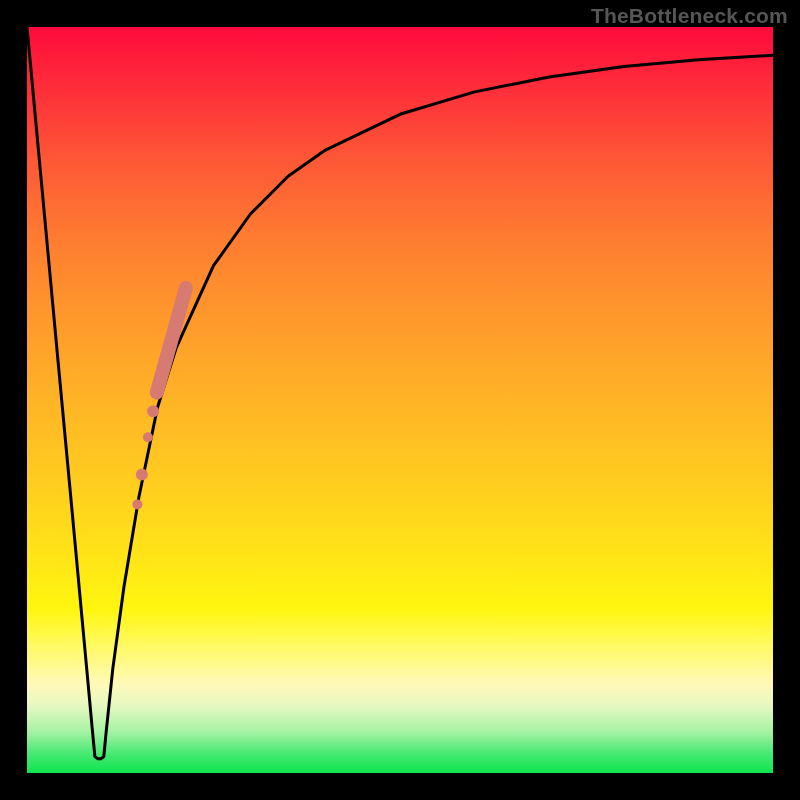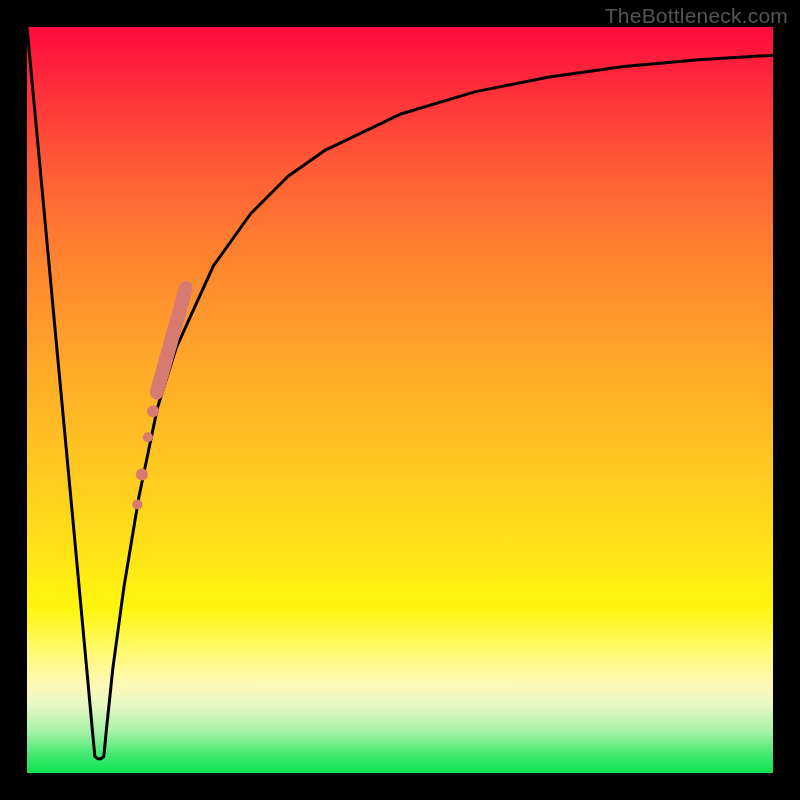--- a/index.html
+++ b/index.html
@@ -59,21 +59,21 @@
     width: 746px;
     height: 746px;
     overflow: visible;
   }
   .attribution {
     position: absolute;
     top: 4px;
     right: 12px;
     color: #565656;
     font-size: 21px;
-    font-weight: 400;
+    font-weight: 700;
     letter-spacing: 0.2px;
   }
 </style>
 </head>
 <body>
 
 <div class="frame">
   <div class="plot-area">
     <div class="gradient"></div>
     <svg class="curve" viewBox="0 0 746 746" preserveAspectRatio="none">

